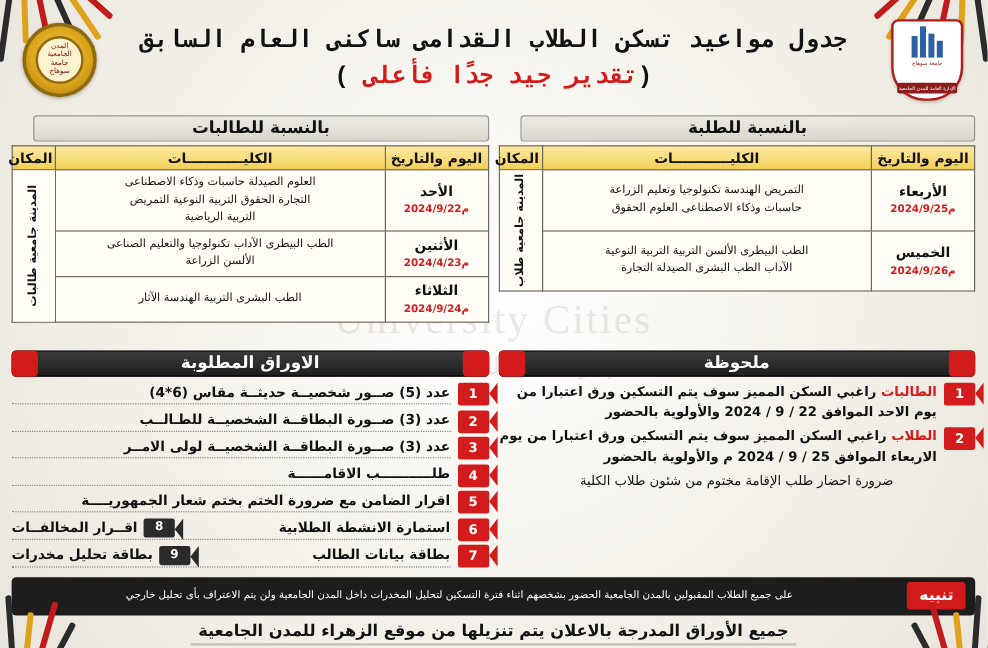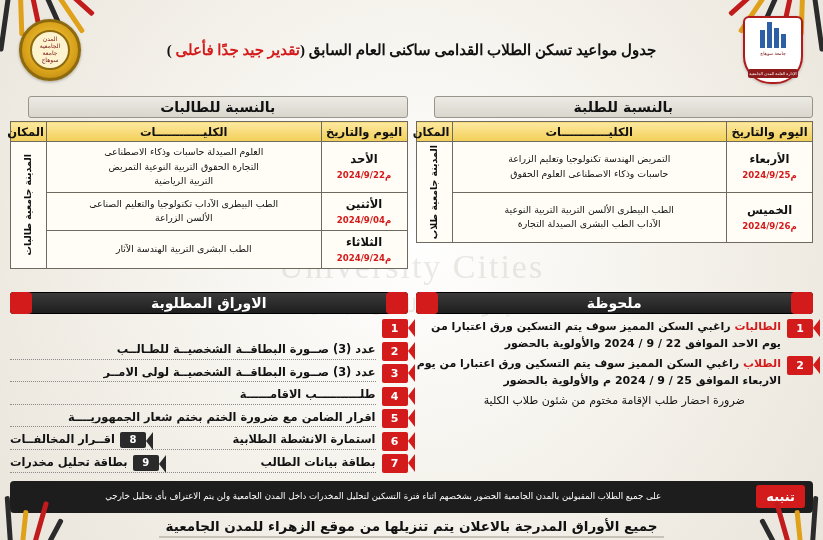--- a/index.html
+++ b/index.html
@@ -66,22 +66,22 @@
   .logo-gear::before {
     content:""; position:absolute; inset:-6px; border-radius:50%;
     background: repeating-conic-gradient(#c9961a 0deg 9deg, transparent 9deg 18deg);
     z-index:-1;
   }
   .logo-gear .inner { width:40px; height:40px; border-radius:50%; background:#fdf3cf;
     border:2px solid #8d6a0e; display:flex; align-items:center; justify-content:center;
     font-size:6px; color:#7a1414; text-align:center; line-height:1.15; padding:2px;}
   .title-wrap { flex:1; text-align:center; padding:0 6px; }
   .title-main {
-    font-size: 15px; font-weight:bold; color:#111; line-height:1.5;
-    font-family:Liberation Serif, serif;
+    font-size: 20px; font-weight:bold; color:#111; line-height:1.5;
+    font-family:Liberation Mono, monospace;
   }
   .title-main .hl { color:#d41b1b; }
   .title-sub { font-size: 17px; font-weight:bold; color:#111; line-height:1.5; margin-top:1px; }
 
   
   .panels { display:flex; gap:8px; padding: 0 10px; height: 190px; }
   .panel { flex:1; position:relative; }
   .panel-title {
     text-align:center; font-size:14px; font-weight:bold; color:#111;
     background: linear-gradient(180deg,#eceae4,#d9d6cd);
@@ -297,21 +297,21 @@
               <span class="ln">التجارة    الحقوق    التربية النوعية   التمريض</span>
               <span class="ln">التربية الرياضية</span>
             </td>
             <td class="side-cell" rowspan="3">
               <span>المدينة جامعية طالبات</span>
             </td>
           </tr>
           <tr>
             <td class="daycell">
               <div class="d">الأثنين</div>
-              <div class="dt">2024/9/04م</div>
+              <div class="dt">2024/4/23م</div>
             </td>
             <td class="colcell">
               <span class="ln">الطب البيطرى   الآداب   تكنولوجيا والتعليم الصناعى</span>
               <span class="ln">الألسن    الزراعة</span>
             </td>
           </tr>
           <tr>
             <td class="daycell">
               <div class="d">الثلاثاء</div>
               <div class="dt">2024/9/24م</div>
@@ -341,20 +341,21 @@
       </div>
 
       <div class="note-plain">ضرورة احضار طلب الإقامة مختوم من شئون طلاب الكلية</div>
     </div>
 
     <div class="lcol">
       <div class="sect-title"><b>الاوراق المطلوبة</b></div>
 
       <div class="doc-row">
         <div class="num-badge">1</div>
+        <div class="doc-text">عدد (5) صــور شخصيــة حديثــة مقاس (6*4)</div>
       </div>
       <div class="doc-row">
         <div class="num-badge">2</div>
         <div class="doc-text">عدد (3) صــورة البطاقــة الشخصيــة للطـالــب</div>
       </div>
       <div class="doc-row">
         <div class="num-badge">3</div>
         <div class="doc-text">عدد (3) صــورة البطاقــة الشخصيــة لولى الامــر</div>
       </div>
       <div class="doc-row">

